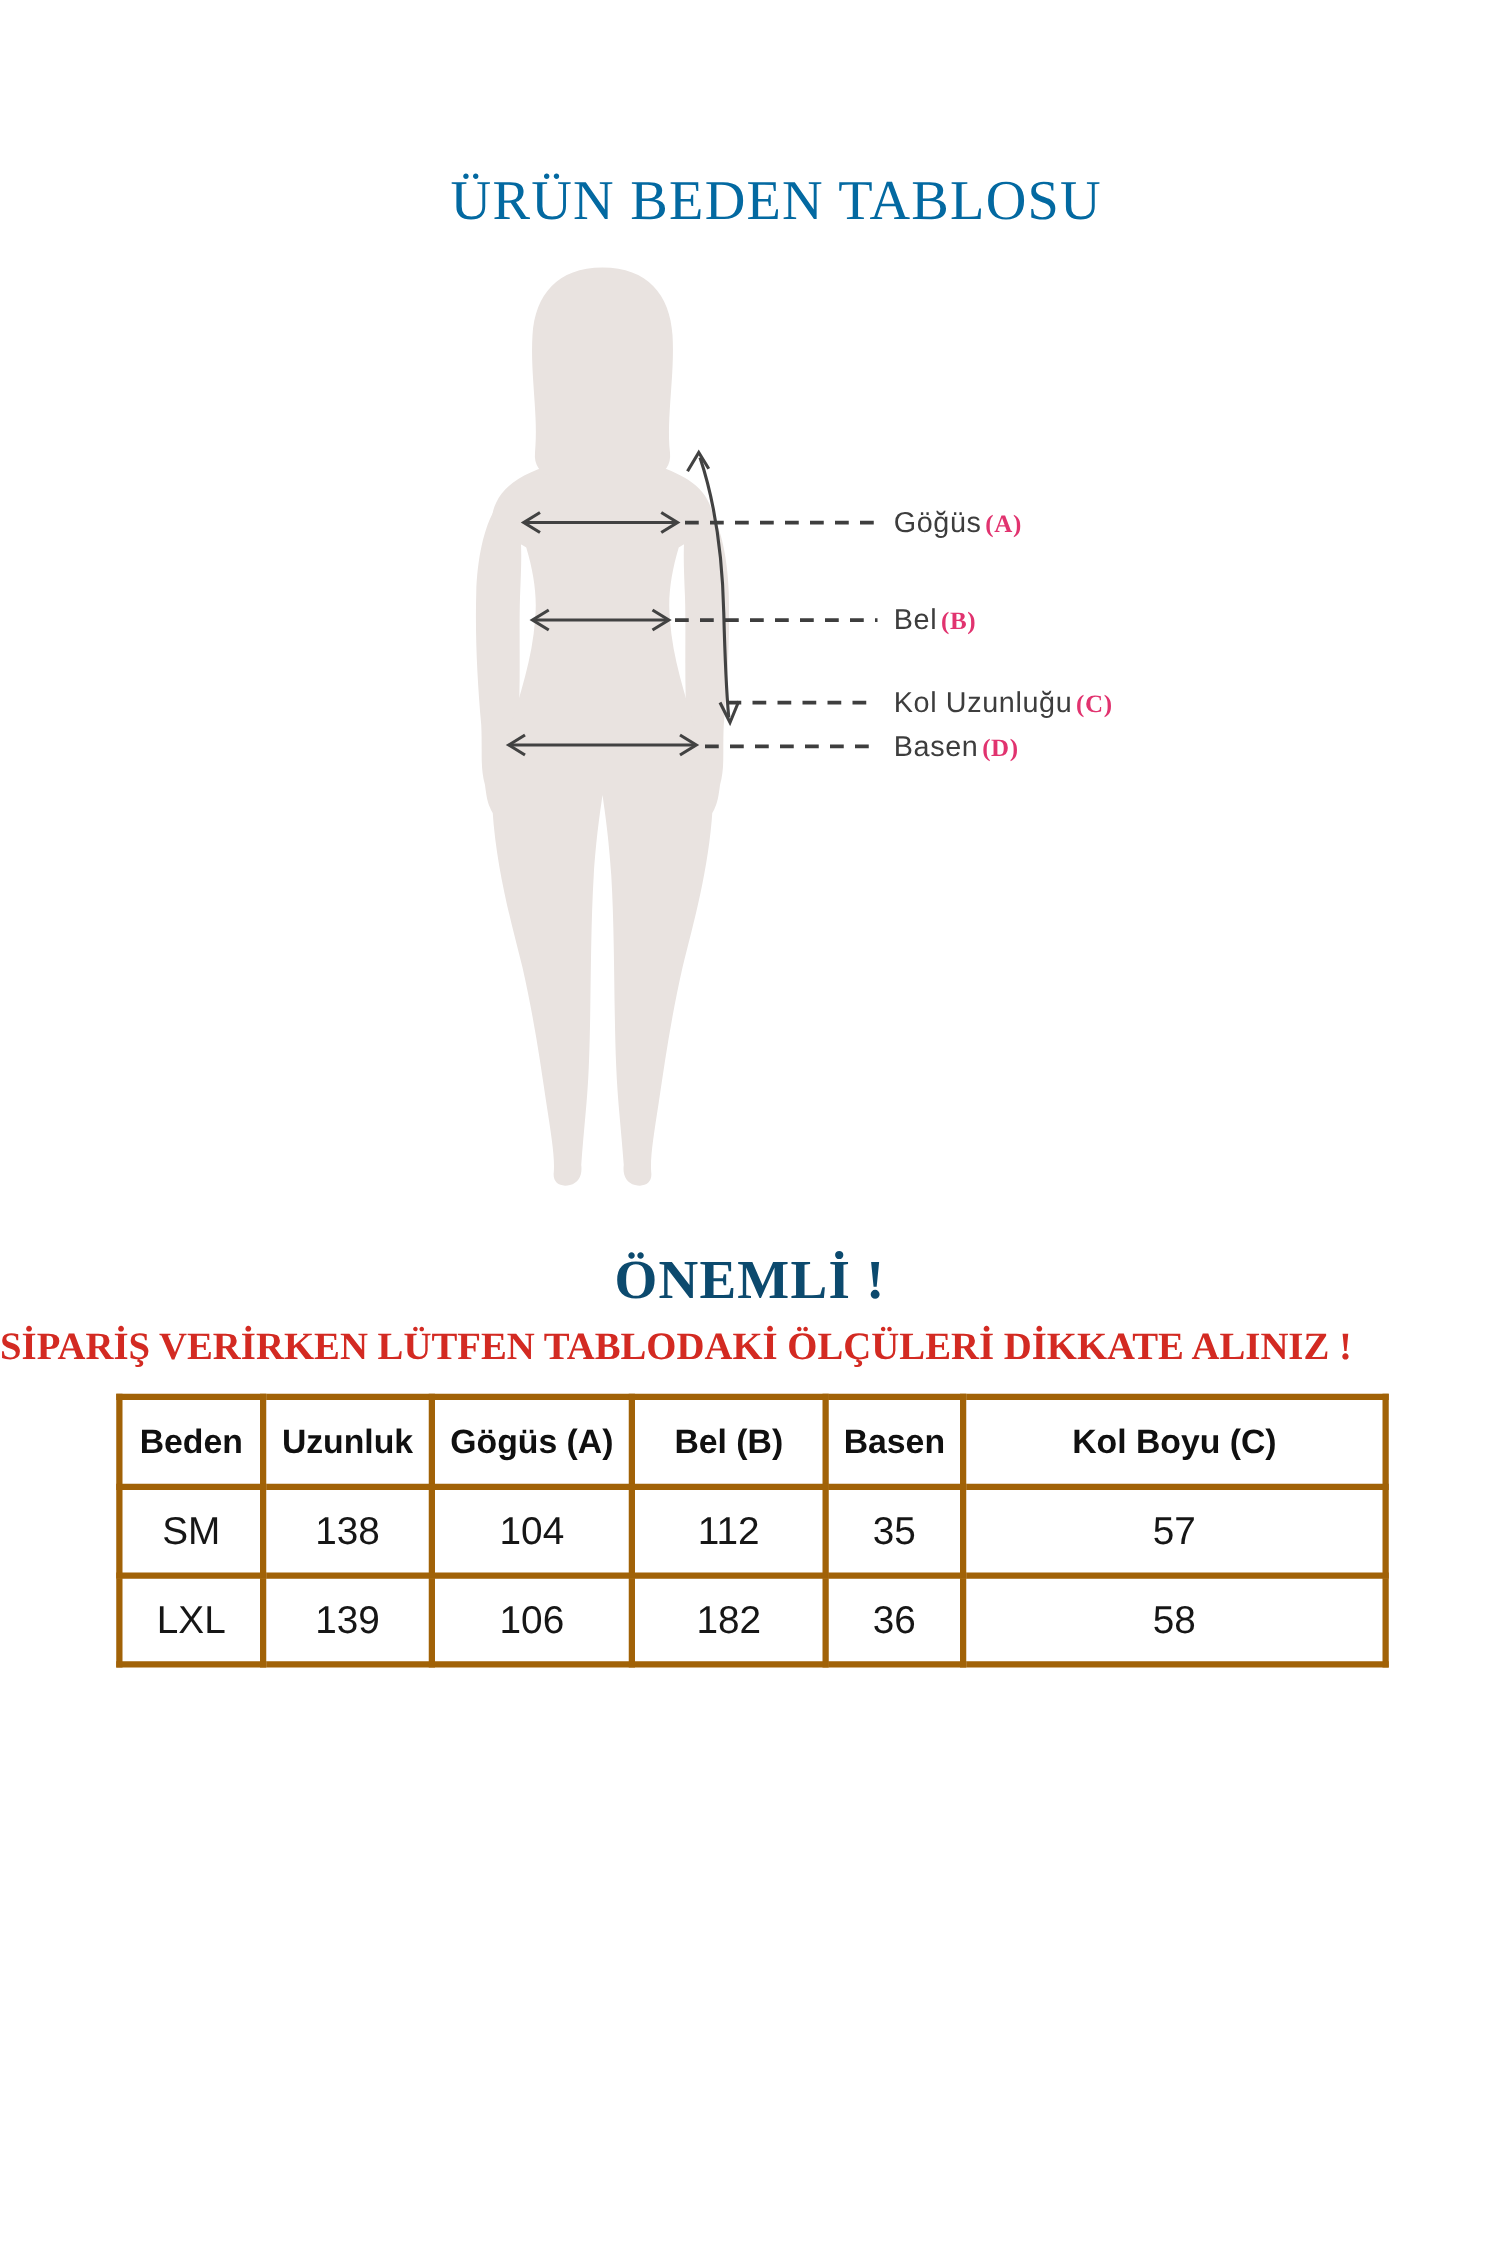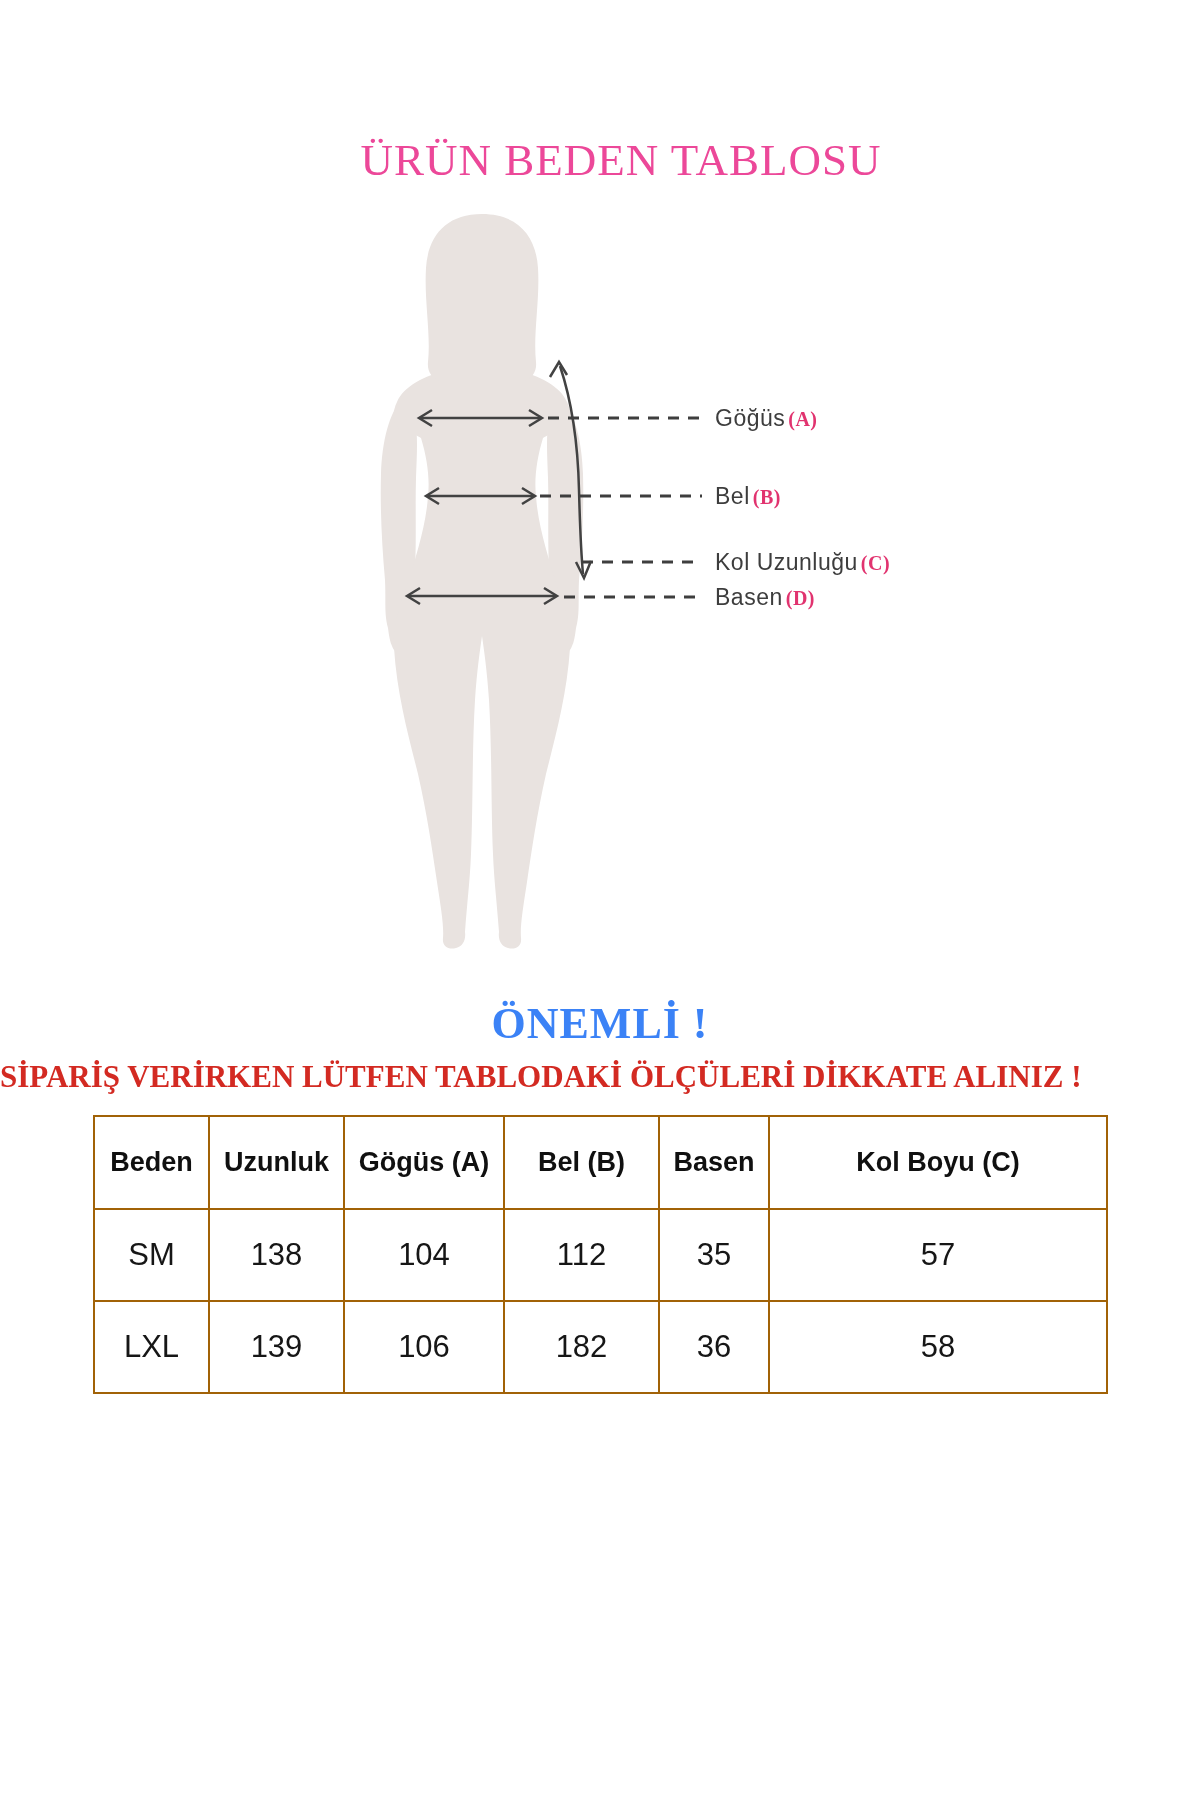--- a/index.html
+++ b/index.html
@@ -8,21 +8,21 @@
     width:1200px;height:1800px;
     background:#ffffff;
     overflow:hidden;
     font-family:"Liberation Sans",sans-serif;
   }
   .title{
     position:absolute;top:134px;left:0;right:0;
     margin:0;text-align:center;
     font-family:"Liberation Serif",serif;
     font-weight:400;font-size:45px;letter-spacing:1px;
-    color:#ec4899;
+    color:#0369a1;
     padding-left:42px;
   }
   .figure-area{
     position:absolute;left:80px;top:190px;
     width:1040px;height:770px;
   }
   .figure-area svg{position:absolute;left:0;top:0;}
   .m-label{
     position:absolute;left:635px;transform:translateY(-50%);
     white-space:nowrap;
@@ -31,38 +31,38 @@
   .m-code{
     font-family:"Liberation Serif",serif;
     font-weight:bold;font-size:20px;
     color:#e1336f;margin-left:3px;
   }
   .notice-heading{
     position:absolute;top:998px;left:0;right:0;
     text-align:center;
     font-family:"Liberation Serif",serif;
     font-weight:bold;font-size:44px;letter-spacing:1px;
-    color:#3b82f6;
+    color:#0c4a6e;
   }
   .notice-sub{
     position:absolute;top:1059px;left:0;right:0;
     text-align:left;
     font-family:"Liberation Serif",serif;
     font-weight:bold;font-size:31px;
     color:#d32a22;
   }
   table.size-table{
     position:absolute;left:93px;top:1115px;
     width:1013px;
     border-collapse:collapse;table-layout:fixed;
   }
   .size-table th,.size-table td{
-    border:2px solid #a16207;
+    border:5px solid #a16207;
     text-align:center;vertical-align:middle;
-    padding:12px;
+    padding:0;
   }
   .size-table th{
     height:67px;font-size:27px;font-weight:bold;color:#101010;
   }
   .size-table td{
     height:66px;font-size:31px;font-weight:400;color:#161616;
   }
 </style>
 </head>
 <body>

